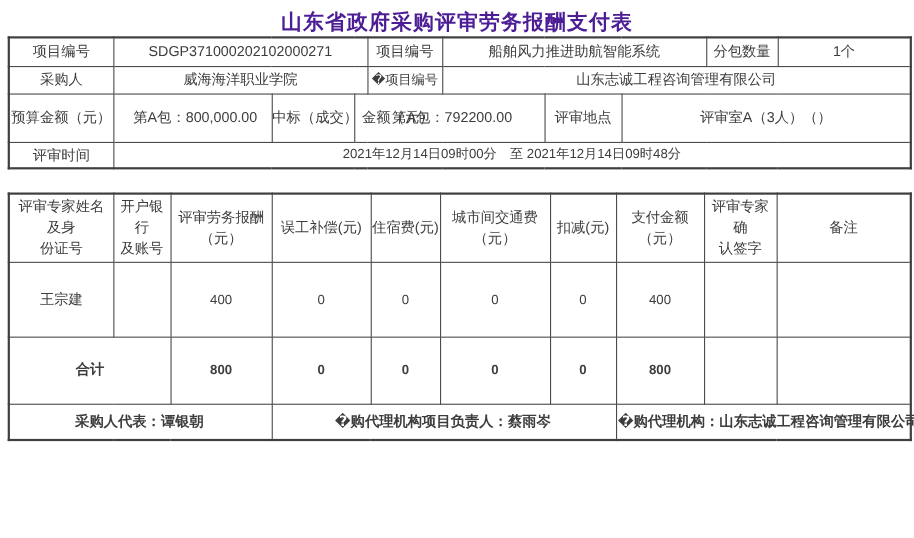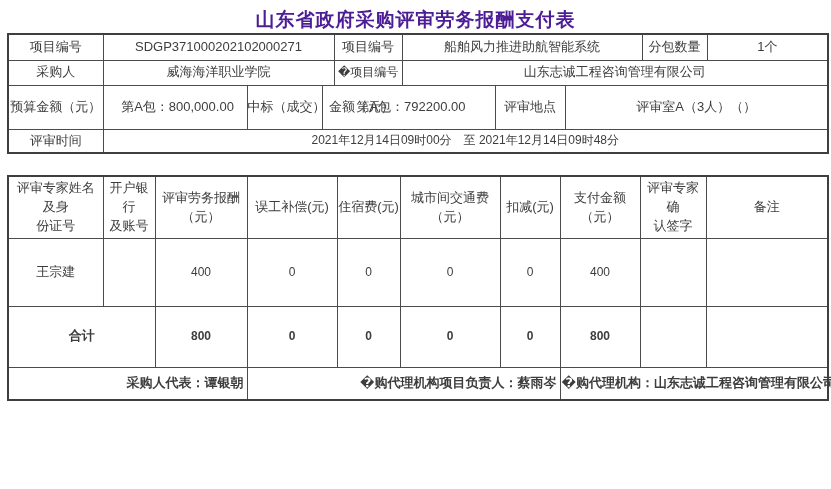--- a/index.html
+++ b/index.html
@@ -34,21 +34,21 @@
   .t1 tr.r3{height:44px;}
   .t1 tr.r4{height:14px;}
   .t2 tr.hdr{height:52px;}
   .t2 tr.d1{height:64px;}
   .t2 tr.d2{height:68px;}
   .t2 tr.tot{height:61px;}
   .t2 tr.ftr{height:33px;}
   td.left{text-align:center;padding-left:8px;margin-top:16px;}
   td.small{font-size:12px;}
   tr.tot td{font-weight:bold;}
-  tr.ftr td{font-weight:bold;text-align:right;padding-left:1px;white-space:nowrap;}
+  tr.ftr td{font-weight:bold;text-align:center;padding-left:1px;white-space:nowrap;}
   td.tight{padding:2px 0;white-space:nowrap;}
 </style>
 </head>
 <body>
 
 <div class="sheet">
 
   <h1 class="form-title">山东省政府采购评审劳务报酬支付表</h1>
 
   <table class="t1">

